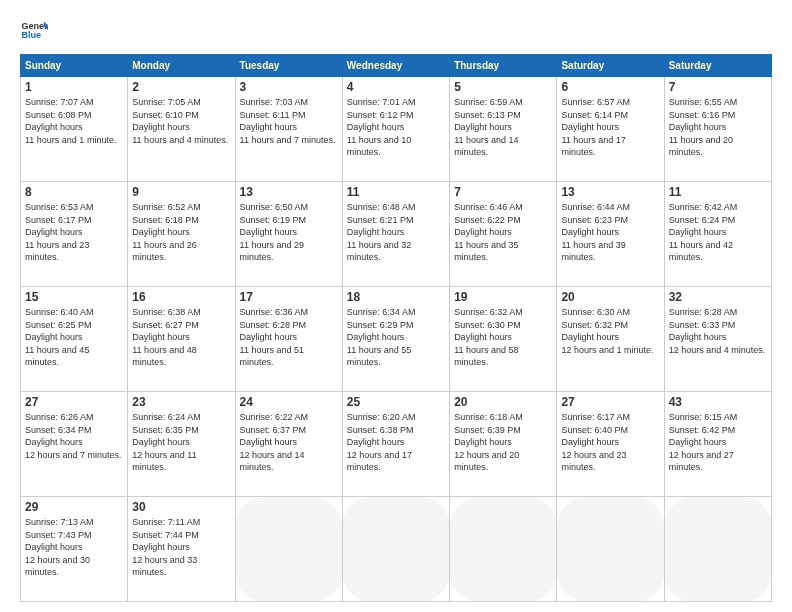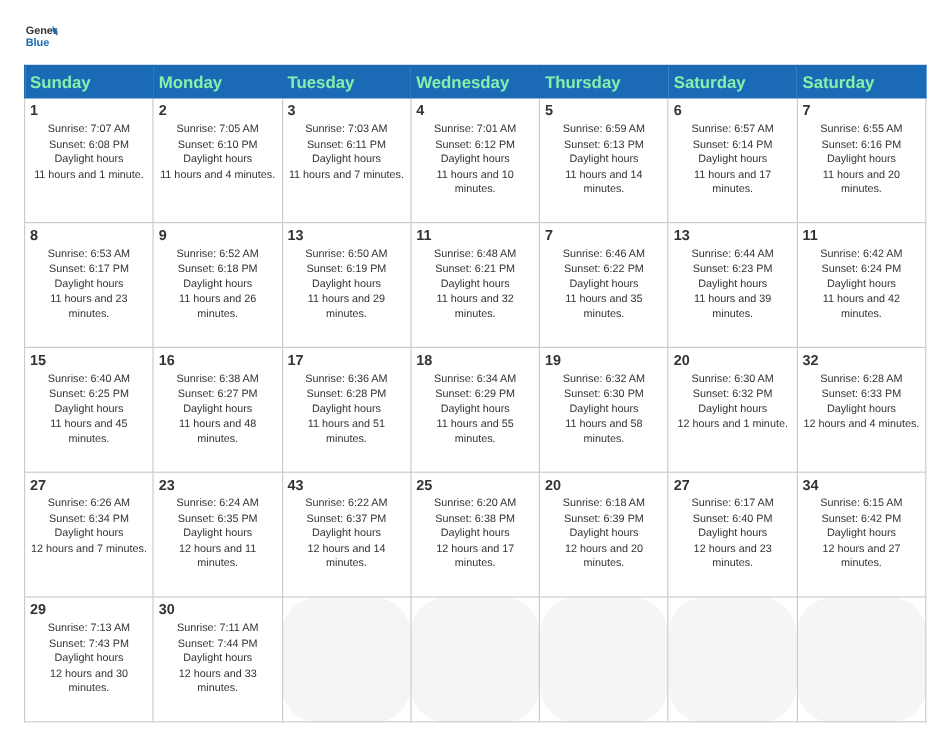--- a/index.html
+++ b/index.html
@@ -47,22 +47,22 @@
     }
     .calendar {
       flex: 1;
       border: 1px solid #ccc;
       border-collapse: collapse;
       width: 100%;
       table-layout: fixed;
     }
     .calendar th {
       background: #1a6ab5;
-      color: #86efac;
-      font-size: 14px;
+      color: #fef9c3;
+      font-size: 10px;
       font-weight: bold;
       padding: 5px 4px;
       text-align: left;
       border: 1px solid #1a6ab5;
     }
     .calendar td {
       border: 1px solid #ccc;
       vertical-align: top;
       padding: 3px 4px;
       font-size: 9.5px;
@@ -76,21 +76,20 @@
     .day-number {
       font-size: 12px;
       font-weight: bold;
       margin-bottom: 2px;
       display: block;
     }
     .cell-content {
       font-size: 9px;
       line-height: 1.4;
       color: #333;
-      text-align: center;
     }
     tr:last-child td {
       height: 70px;
       border-radius: 30px;
     }
   </style>
 </head>
 <body>
 
 <div class="page">
@@ -219,37 +218,37 @@
         <tr>
           <td>
             <span class="day-number">27</span>
             <div class="cell-content">Sunrise: 6:26 AM<br>Sunset: 6:34 PM<br>Daylight hours<br>12 hours and 7 minutes.</div>
           </td>
           <td>
             <span class="day-number">23</span>
             <div class="cell-content">Sunrise: 6:24 AM<br>Sunset: 6:35 PM<br>Daylight hours<br>12 hours and 11 minutes.</div>
           </td>
           <td>
-            <span class="day-number">43</span>
+            <span class="day-number">24</span>
             <div class="cell-content">Sunrise: 6:22 AM<br>Sunset: 6:37 PM<br>Daylight hours<br>12 hours and 14 minutes.</div>
           </td>
           <td>
             <span class="day-number">25</span>
             <div class="cell-content">Sunrise: 6:20 AM<br>Sunset: 6:38 PM<br>Daylight hours<br>12 hours and 17 minutes.</div>
           </td>
           <td>
             <span class="day-number">20</span>
             <div class="cell-content">Sunrise: 6:18 AM<br>Sunset: 6:39 PM<br>Daylight hours<br>12 hours and 20 minutes.</div>
           </td>
           <td>
             <span class="day-number">27</span>
             <div class="cell-content">Sunrise: 6:17 AM<br>Sunset: 6:40 PM<br>Daylight hours<br>12 hours and 23 minutes.</div>
           </td>
           <td>
-            <span class="day-number">34</span>
+            <span class="day-number">43</span>
             <div class="cell-content">Sunrise: 6:15 AM<br>Sunset: 6:42 PM<br>Daylight hours<br>12 hours and 27 minutes.</div>
           </td>
         </tr>
         <tr>
           <td>
             <span class="day-number">29</span>
             <div class="cell-content">Sunrise: 7:13 AM<br>Sunset: 7:43 PM<br>Daylight hours<br>12 hours and 30 minutes.</div>
           </td>
           <td>
             <span class="day-number">30</span>

